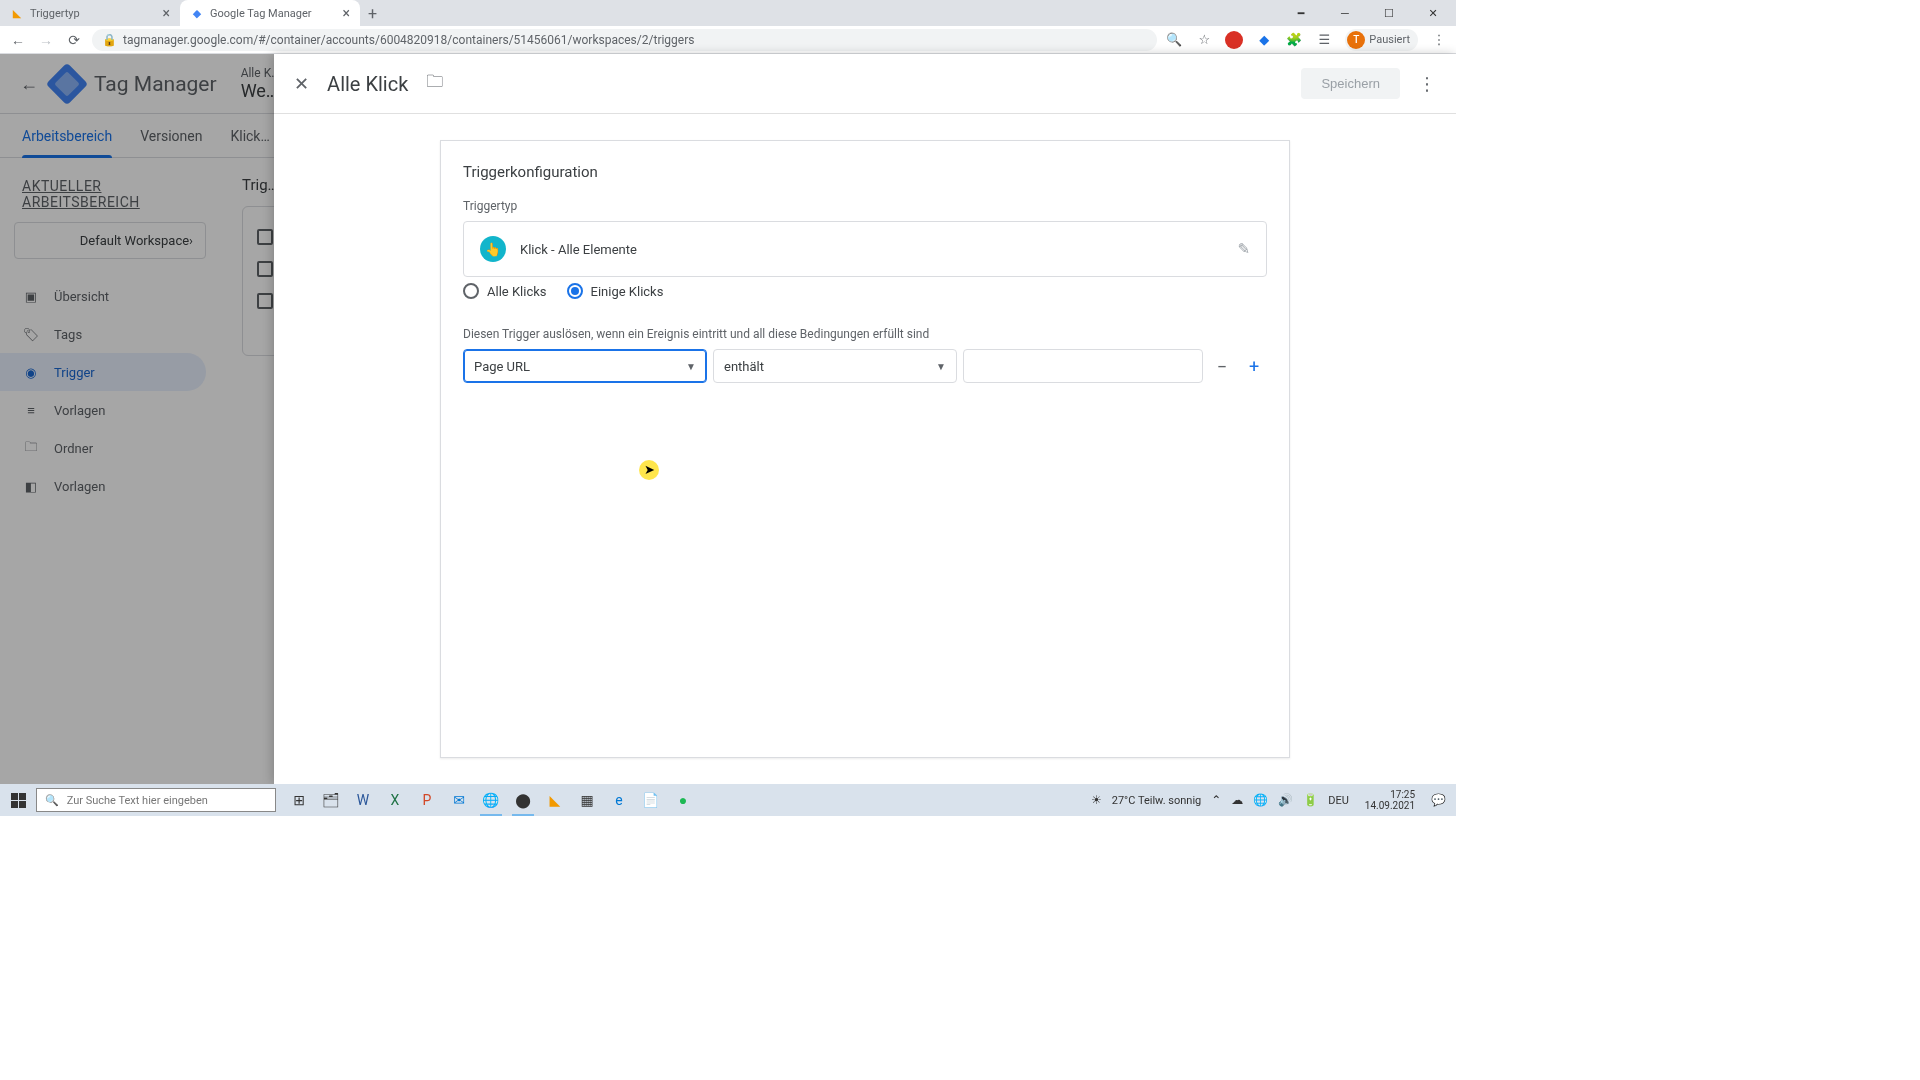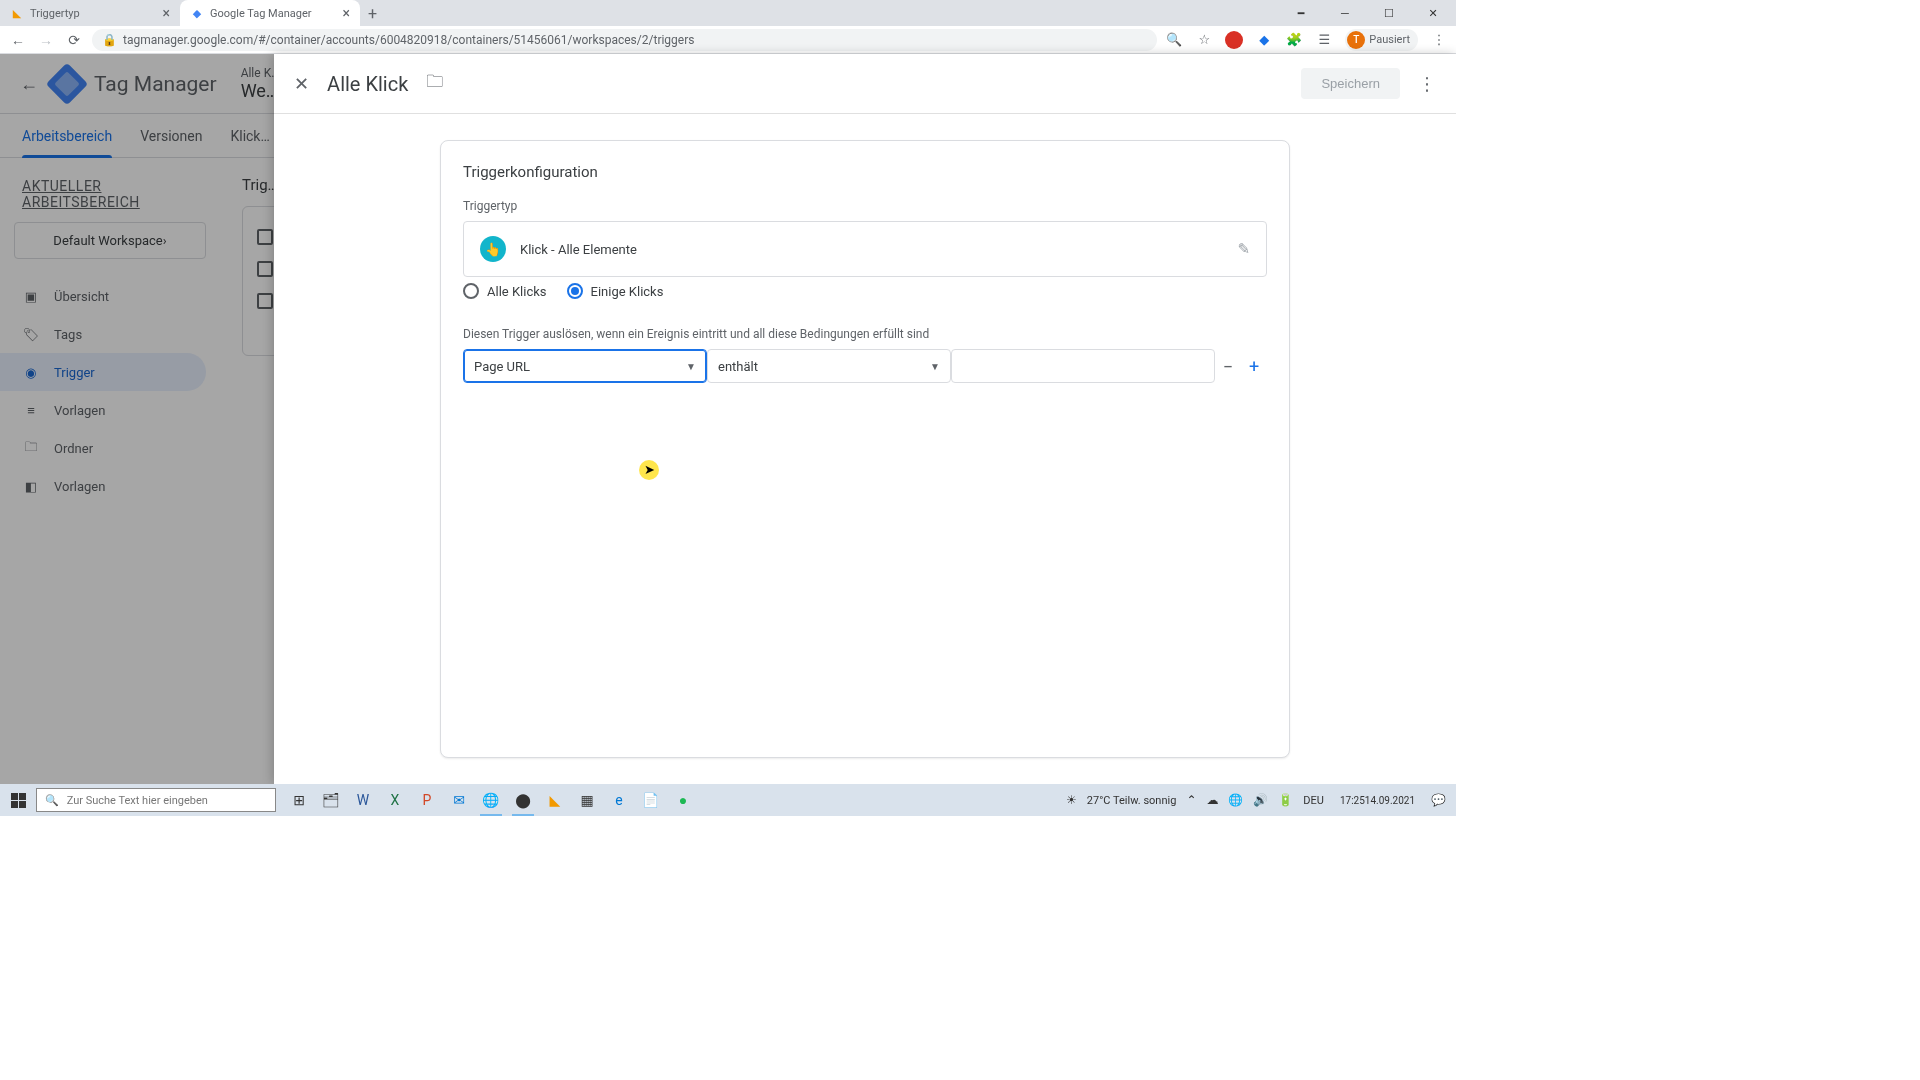--- a/index.html
+++ b/index.html
@@ -37,21 +37,21 @@
 .gtm-breadcrumb .line2 { font-size: 18px; color: #3c4043; font-weight: 400; }
 
 .gtm-tabs { display: flex; height: 44px; align-items: center; padding: 0 22px; gap: 28px; border-bottom: 1px solid #dadce0; font-size: 14px; color: #5f6368; }
 .gtm-tab { height: 44px; display: flex; align-items: center; position: relative; }
 .gtm-tab.active { color: #1a73e8; }
 .gtm-tab.active::after { content: ""; position: absolute; bottom: 0; left: 0; right: 0; height: 3px; background: #1a73e8; border-radius: 3px 3px 0 0; }
 
 .gtm-body { display: flex; }
 .gtm-sidebar { width: 220px; padding: 14px 0; }
 .ws-label { font-size: 14px; color: #5f6368; letter-spacing: 0.5px; padding: 6px 22px; text-transform: uppercase; text-decoration: underline; }
-.ws-select { margin: 6px 14px 18px 14px; border: 1px solid #dadce0; border-radius: 4px; padding: 10px 12px; font-size: 13px; color: #3c4043; display: flex; align-items: center; justify-content: center; }
+.ws-select { margin: 6px 14px 18px 14px; border: 1px solid #dadce0; border-radius: 4px; padding: 10px 12px; font-size: 13px; color: #3c4043; display: flex; align-items: center; justify-content: flex-end; }
 .side-item { display: flex; align-items: center; gap: 14px; padding: 10px 22px; font-size: 13px; color: #5f6368; border-radius: 0 20px 20px 0; margin-right: 14px; }
 .side-item.active { background: #e8f0fe; color: #1967d2; }
 .side-icon { width: 18px; height: 18px; display: flex; align-items: center; justify-content: center; }
 
 .gtm-content { flex: 1; padding: 18px 22px; }
 .content-card { border: 1px solid #dadce0; border-radius: 6px; background: #fff; min-height: 150px; padding: 14px; }
 .card-row { display: flex; align-items: center; gap: 12px; padding: 8px 0; }
 .checkbox { width: 16px; height: 16px; border: 2px solid #5f6368; border-radius: 2px; }
 
 .dim-overlay { position: absolute; top: 54px; left: 0; right: 0; bottom: 32px; background: rgba(0,0,0,0.35); }
@@ -60,35 +60,35 @@
 .panel { position: absolute; top: 54px; left: 274px; right: 0; bottom: 32px; background: #fff; box-shadow: -2px 0 10px rgba(0,0,0,0.2); display: flex; flex-direction: column; }
 .panel-header { height: 60px; display: flex; align-items: center; padding: 0 20px; gap: 18px; border-bottom: 1px solid #e0e0e0; }
 .panel-close { color: #5f6368; font-size: 18px; cursor: pointer; }
 .panel-title { font-size: 20px; color: #3c4043; }
 .folder-icon { color: #5f6368; font-size: 17px; }
 .panel-actions { margin-left: auto; display: flex; align-items: center; gap: 18px; }
 .save-btn { background: #f1f3f4; color: #9aa0a6; border-radius: 4px; padding: 8px 20px; font-size: 13px; border: none; }
 .kebab { color: #5f6368; font-size: 18px; }
 
 .panel-body { flex: 1; display: flex; justify-content: center; padding: 26px 0; background: #fff; overflow: auto; }
-.config-card { width: 850px; background: #fff; border: 1px solid #dadce0; border-radius: 8px; padding: 22px 22px 18px 22px; box-shadow: 0 1px 2px rgba(0,0,0,0.08); }
+.config-card { width: 850px; background: #fff; border: 1px solid #dadce0; border-radius: 0; padding: 22px 22px 18px 22px; box-shadow: 0 1px 2px rgba(0,0,0,0.08); }
 .config-title { font-size: 15px; color: #3c4043; margin-bottom: 18px; }
 .label-text { font-size: 12px; color: #5f6368; margin-bottom: 8px; margin-top: 14px; }
 .type-row { border: 1px solid #dadce0; border-radius: 4px; padding: 14px 16px; display: flex; align-items: center; gap: 14px; }
 .type-icon { width: 26px; height: 26px; border-radius: 50%; background: #12b5cb; display: flex; align-items: center; justify-content: center; color: #fff; font-size: 13px; }
 .type-name { font-size: 13px; font-weight: 400; color: #3c4043; }
 .edit-icon { margin-left: auto; color: #9aa0a6; font-size: 15px; }
 
 .radio-row { display: flex; gap: 20px; padding: 6px 0; }
 .radio-opt { display: flex; align-items: center; gap: 8px; font-size: 13px; color: #3c4043; }
 .radio { width: 16px; height: 16px; border-radius: 50%; border: 2px solid #5f6368; position: relative; }
 .radio.checked { border-color: #1a73e8; }
 .radio.checked::after { content: ""; position: absolute; inset: 2px; background: #1a73e8; border-radius: 50%; }
 
-.filter-row { display: flex; align-items: center; margin-top: 8px; }
+.filter-row { display: flex; gap: 6px; align-items: center; margin-top: 8px; }
 .select-box { height: 34px; border: 1px solid #dadce0; border-radius: 4px; display: flex; align-items: center; padding: 0 10px; font-size: 13px; color: #3c4043; justify-content: space-between; background: #fff; }
 .select-box.focused { border-color: #1a73e8; box-shadow: 0 0 0 1px #1a73e8 inset; }
 .select-box .arrow { color: #5f6368; font-size: 10px; }
 .text-input { height: 34px; border: 1px solid #dadce0; border-radius: 4px; padding: 0 10px; font-size: 13px; flex: 1; }
 .row-btn { width: 26px; height: 26px; display: flex; align-items: center; justify-content: center; color: #5f6368; font-size: 18px; border-radius: 50%; }
 .error-text { font-size: 12px; color: #d93025; margin-top: 10px; }
 
 
 .cursor-hl { position: absolute; width: 20px; height: 20px; border-radius: 50%; background: rgba(255,220,0,0.7); pointer-events: none; }
 .cursor-arrow { position: absolute; font-size: 13px; color: #000; pointer-events: none; }
@@ -97,21 +97,21 @@
 .taskbar { position: absolute; bottom: 0; left: 0; right: 0; height: 32px; background: #d9e2ec; display: flex; align-items: center; font-size: 11px; color: #333; }
 .start-btn { width: 36px; height: 32px; display: flex; align-items: center; justify-content: center; }
 .win-logo { display: grid; grid-template-columns: 7px 7px; grid-template-rows: 7px 7px; gap: 1px; }
 .win-logo div { background: #333; }
 .search-box { height: 24px; width: 240px; background: #fff; border: 1px solid #888; display: flex; align-items: center; padding: 0 8px; gap: 8px; font-size: 11px; color: #777; }
 .task-icons { display: flex; align-items: center; gap: 2px; margin-left: 8px; height: 32px; }
 .task-icon { width: 30px; height: 32px; display: flex; align-items: center; justify-content: center; font-size: 14px; position: relative; }
 .task-icon.active::after { content: ""; position: absolute; bottom: 0; left: 4px; right: 4px; height: 2px; background: #76b9ed; }
 .tray { margin-left: auto; display: flex; align-items: center; gap: 10px; padding: 0 10px; }
 .tray-icon { font-size: 12px; color: #333; }
-.clock { display: flex; align-items: flex-end; font-size: 10px; line-height: 11px; padding: 0 6px; }
+.clock { display: flex; flex-direction: column; align-items: flex-end; font-size: 10px; line-height: 11px; padding: 0 6px; }
 </style>
 </head>
 <body>
 
 <div class="browser-tabs">
   <div class="tab">
     <span class="tab-favicon" style="color:#f29900">◣</span>
     <span>Triggertyp</span>
     <span class="tab-close">×</span>
   </div>

